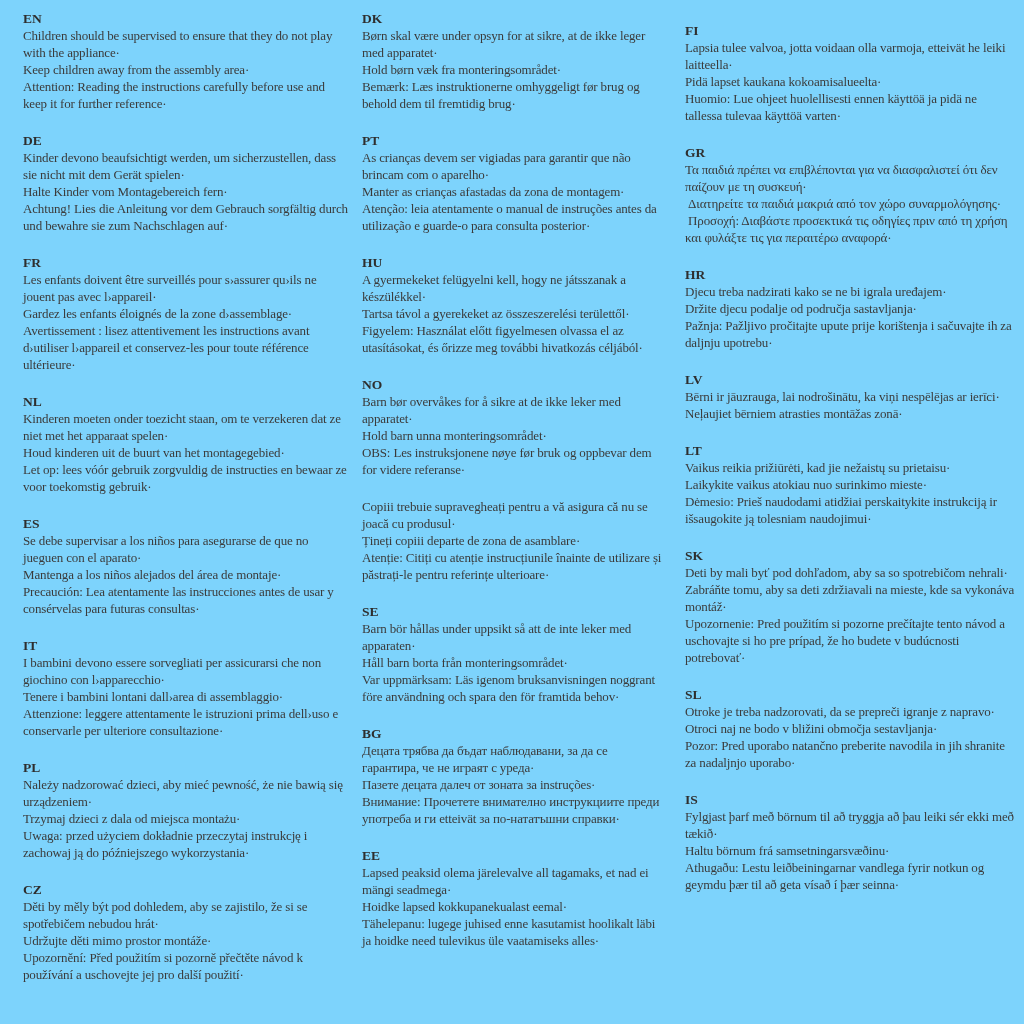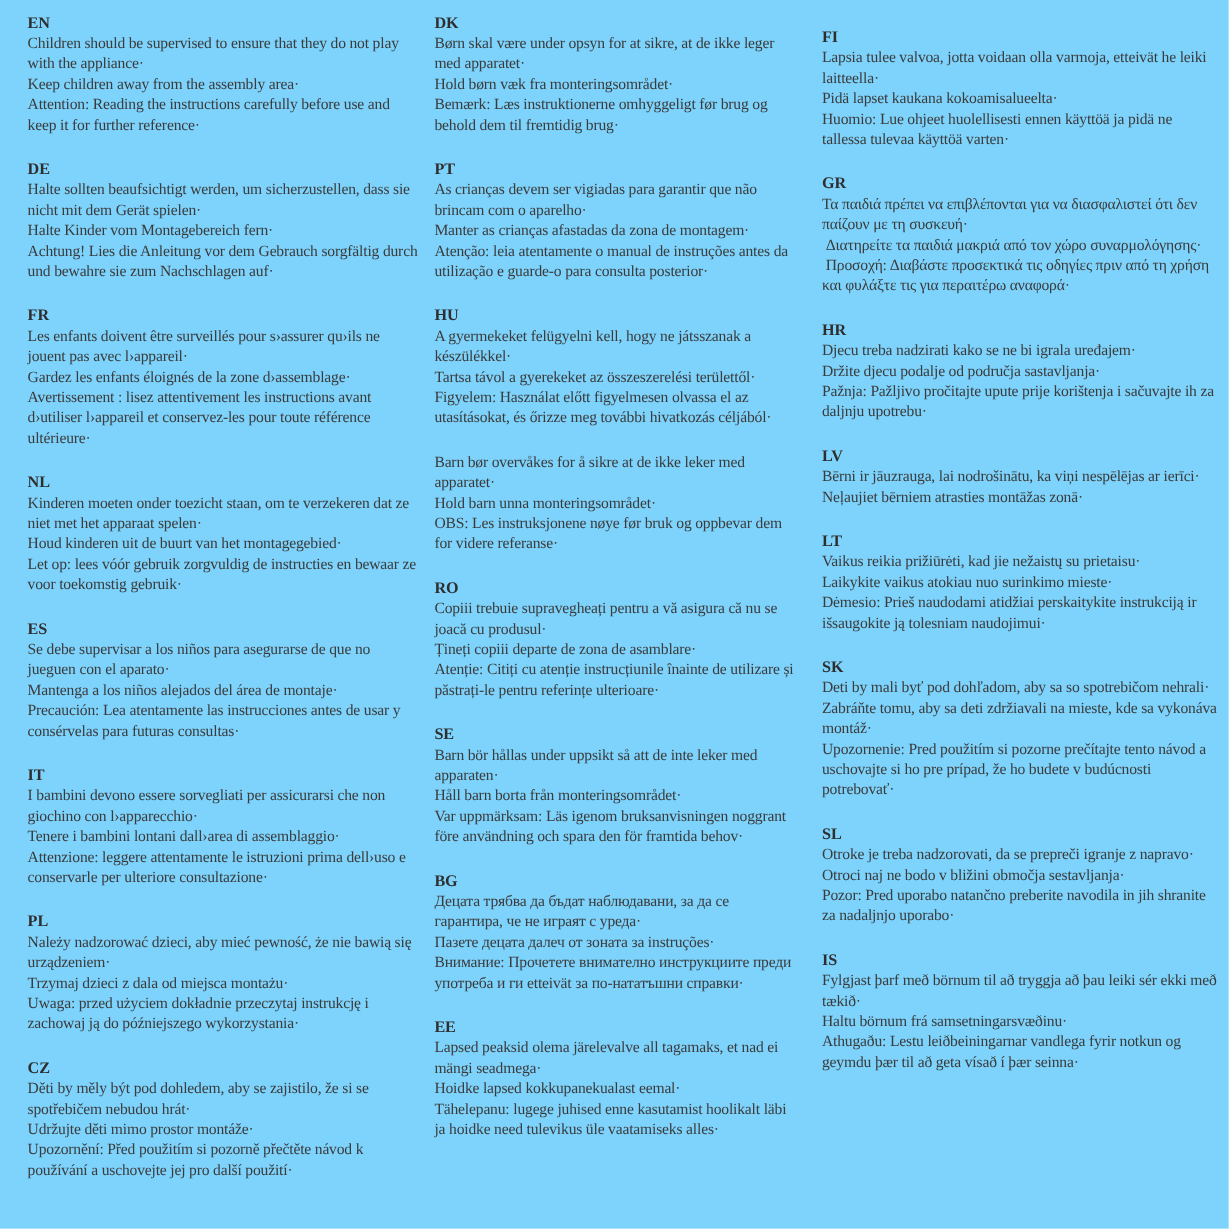--- a/index.html
+++ b/index.html
@@ -50,21 +50,21 @@
   <div id="columns-root">
       <div class="col col-0">
         <section class="lang-section">
           <h2 class="lang-code">EN</h2>
           <p class="sentence">Children should be supervised to ensure that they do not play with the appliance·</p>
           <p class="sentence">Keep children away from the assembly area·</p>
           <p class="sentence">Attention: Reading the instructions carefully before use and keep it for further reference·</p>
         </section>
         <section class="lang-section">
           <h2 class="lang-code">DE</h2>
-          <p class="sentence">Halte sollten beaufsichtigt werden, um sicherzustellen, dass sie nicht mit dem Gerät spielen·</p>
+          <p class="sentence">Kinder devono beaufsichtigt werden, um sicherzustellen, dass sie nicht mit dem Gerät spielen·</p>
           <p class="sentence">Halte Kinder vom Montagebereich fern·</p>
           <p class="sentence">Achtung! Lies die Anleitung vor dem Gebrauch sorgfältig durch und bewahre sie zum Nachschlagen auf·</p>
         </section>
         <section class="lang-section">
           <h2 class="lang-code">FR</h2>
           <p class="sentence">Les enfants doivent être surveillés pour s›assurer qu›ils ne jouent pas avec l›appareil·</p>
           <p class="sentence">Gardez les enfants éloignés de la zone d›assemblage·</p>
           <p class="sentence">Avertissement : lisez attentivement les instructions avant d›utiliser l›appareil et conservez-les pour toute référence ultérieure·</p>
         </section>
         <section class="lang-section">
@@ -111,26 +111,26 @@
           <p class="sentence">Manter as crianças afastadas da zona de montagem·</p>
           <p class="sentence">Atenção: leia atentamente o manual de instruções antes da utilização e guarde-o para consulta posterior·</p>
         </section>
         <section class="lang-section">
           <h2 class="lang-code">HU</h2>
           <p class="sentence">A gyermekeket felügyelni kell, hogy ne játsszanak a készülékkel·</p>
           <p class="sentence">Tartsa távol a gyerekeket az összeszerelési területtől·</p>
           <p class="sentence">Figyelem: Használat előtt figyelmesen olvassa el az utasításokat, és őrizze meg további hivatkozás céljából·</p>
         </section>
         <section class="lang-section">
+          <h2 class="lang-code">NO</h2>
           <p class="sentence">Barn bør overvåkes for å sikre at de ikke leker med apparatet·</p>
           <p class="sentence">Hold barn unna monteringsområdet·</p>
           <p class="sentence">OBS: Les instruksjonene nøye før bruk og oppbevar dem for videre referanse·</p>
         </section>
         <section class="lang-section">
-          <h2 class="lang-code">RO</h2>
           <p class="sentence">Copiii trebuie supravegheați pentru a vă asigura că nu se joacă cu produsul·</p>
           <p class="sentence">Țineți copiii departe de zona de asamblare·</p>
           <p class="sentence">Atenție: Citiți cu atenție instrucțiunile înainte de utilizare și păstrați-le pentru referințe ulterioare·</p>
         </section>
         <section class="lang-section">
           <h2 class="lang-code">SE</h2>
           <p class="sentence">Barn bör hållas under uppsikt så att de inte leker med apparaten·</p>
           <p class="sentence">Håll barn borta från monteringsområdet·</p>
           <p class="sentence">Var uppmärksam: Läs igenom bruksanvisningen noggrant före användning och spara den för framtida behov·</p>
         </section>

